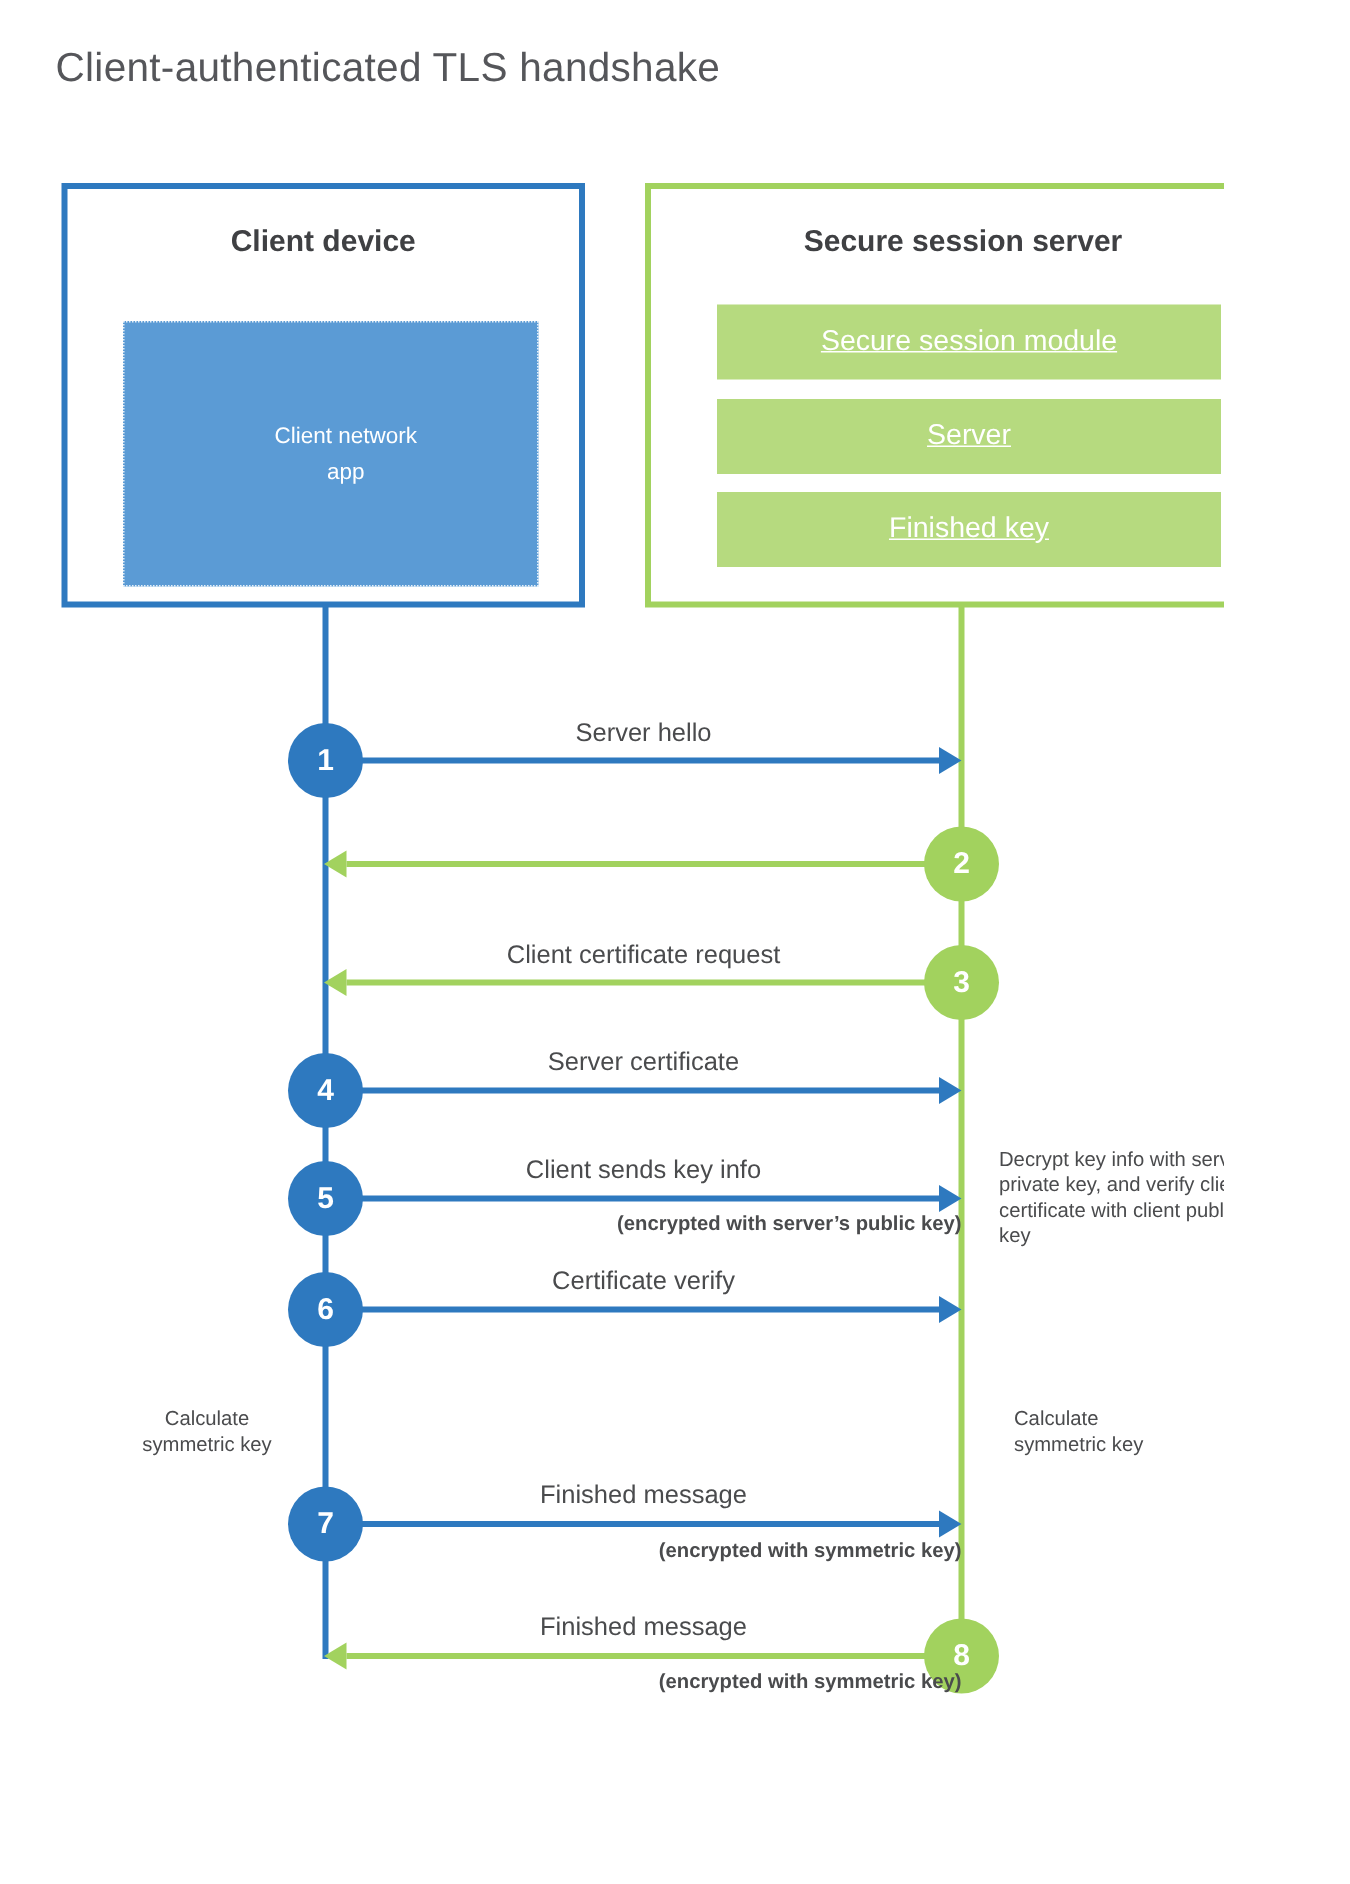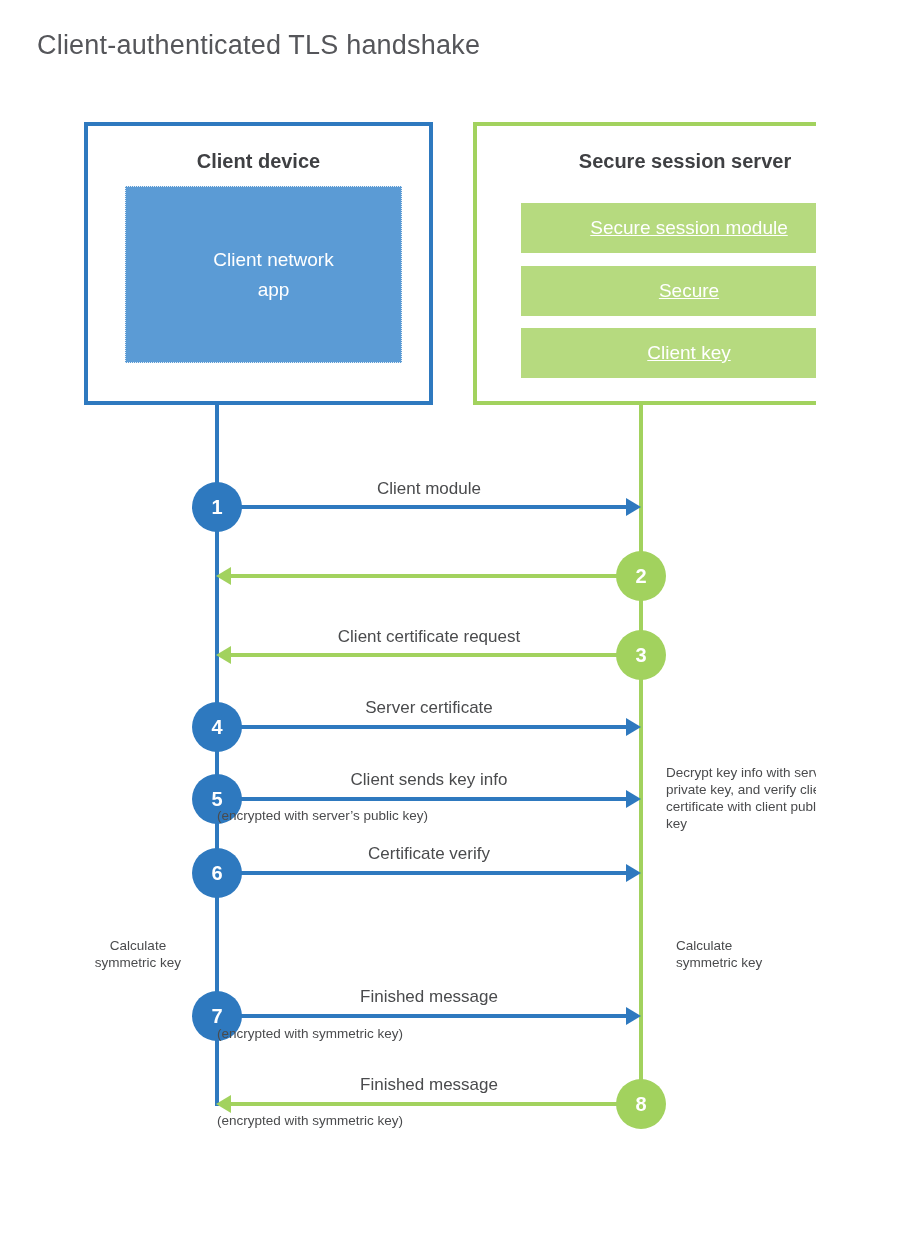--- a/index.html
+++ b/index.html
@@ -11,27 +11,27 @@
     --label:#4a4b4d;
     --title:#55565a;
   }
   *{margin:0;padding:0;box-sizing:border-box;}
   body{background:#ffffff;font-family:"Liberation Sans","DejaVu Sans",sans-serif;}
   .canvas{position:relative;width:816px;height:1256px;background:#ffffff;overflow:hidden;}
 
   .page-title{position:absolute;left:37px;top:30px;font-size:27px;font-weight:300;color:var(--title);letter-spacing:.2px;}
 
   
-  .actor{position:absolute;top:122px;height:283px;background:#fff;margin-left:43px;}
+  .actor{position:absolute;top:122px;height:283px;background:#fff;}
   .actor.client{left:41px;width:349px;border:4px solid var(--blue);}
   .actor.server{left:430px;width:424px;border:4px solid var(--green);}
   .actor-title{position:absolute;left:0;right:0;top:24px;text-align:center;font-size:20px;font-weight:bold;color:var(--ink);}
-  .app-box{position:absolute;left:37px;top:60px;width:277px;height:177px;background:var(--blue-fill);
+  .app-box{position:absolute;left:37px;top:88px;width:277px;height:177px;background:var(--blue-fill);
     border:1px dotted rgba(255,255,255,.85);display:flex;align-items:center;justify-content:center;
-    color:#fff;font-size:19px;text-align:center;line-height:1.55;white-space:pre-line;padding-left:20px;}
+    color:#fff;font-size:15px;text-align:center;line-height:1.55;white-space:pre-line;padding-left:20px;}
   .module{position:absolute;left:44px;width:336px;height:50px;background:var(--green-fill);
     display:flex;align-items:center;justify-content:center;color:#fff;font-size:19px;text-decoration:underline;}
 
   
   .lifeline{position:absolute;top:403px;width:4px;}
   .lifeline.blue{left:215px;height:703px;background:var(--blue);}
   .lifeline.green{left:639px;height:701px;background:var(--green);}
 
   
   .hline{position:absolute;height:4px;width:410px;}
@@ -42,21 +42,21 @@
   .ahead.l{left:216px;border-right:15px solid var(--green);}
 
   
   .circle{position:absolute;width:50px;height:50px;border-radius:50%;color:#fff;font-size:20px;font-weight:bold;
     display:flex;align-items:center;justify-content:center;}
   .circle.blue{left:192px;background:var(--blue);}
   .circle.green{left:616px;background:var(--green);}
 
   
   .msg{position:absolute;left:217px;width:424px;text-align:center;font-size:17px;color:var(--label);}
-  .msg-sub{position:absolute;left:217px;width:424px;text-align:left;font-size:13.5px;color:var(--label);}
+  .msg-sub{position:absolute;left:217px;width:424px;text-align:right;font-size:13.5px;color:var(--label);font-weight:bold;}
 
   
   .note{position:absolute;font-size:13.5px;line-height:17px;color:var(--label);}
   .note.decrypt{left:666px;top:764px;width:170px;text-align:left;}
   .note.calc-left{left:88px;top:937px;width:100px;text-align:center;}
   .note.calc-right{left:676px;top:937px;width:120px;text-align:left;}
 </style>
 </head>
 <body>
 
@@ -66,28 +66,28 @@
 
   <div class="actor client">
     <div class="actor-title">Client device</div>
     <div class="app-box">Client network
 app</div>
   </div>
 
   <div class="actor server">
     <div class="actor-title">Secure session server</div>
     <div class="module" style="top:77px">Secure session module</div>
-    <div class="module" style="top:140px">Secure</div>
-    <div class="module" style="top:202px">Client key</div>
+    <div class="module" style="top:140px">Server</div>
+    <div class="module" style="top:202px">Finished key</div>
   </div>
 
   <div class="lifeline blue"></div>
   <div class="lifeline green"></div>
 
-  <div class="msg" style="top:479px">Client module</div>
+  <div class="msg" style="top:479px">Server hello</div>
   <div class="hline blue" style="top:505px"></div>
   <div class="ahead r" style="top:498px"></div>
   <div class="circle blue" style="top:482px">1</div>
 
   <div class="hline green" style="top:574px"></div>
   <div class="ahead l" style="top:567px"></div>
   <div class="circle green" style="top:551px">2</div>
 
   <div class="msg" style="top:627px">Client certificate request</div>
   <div class="hline green" style="top:653px"></div>

